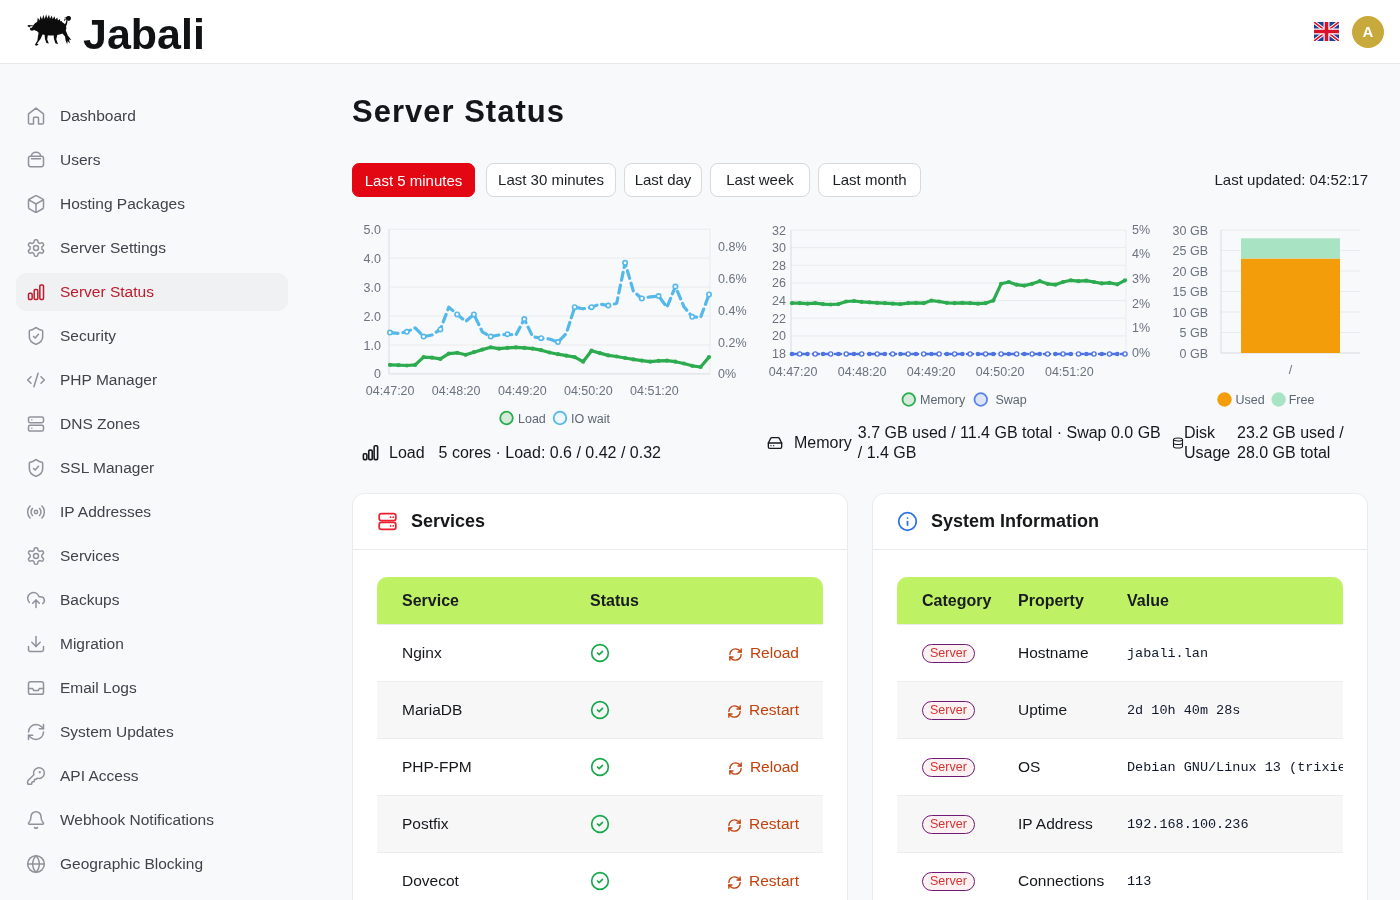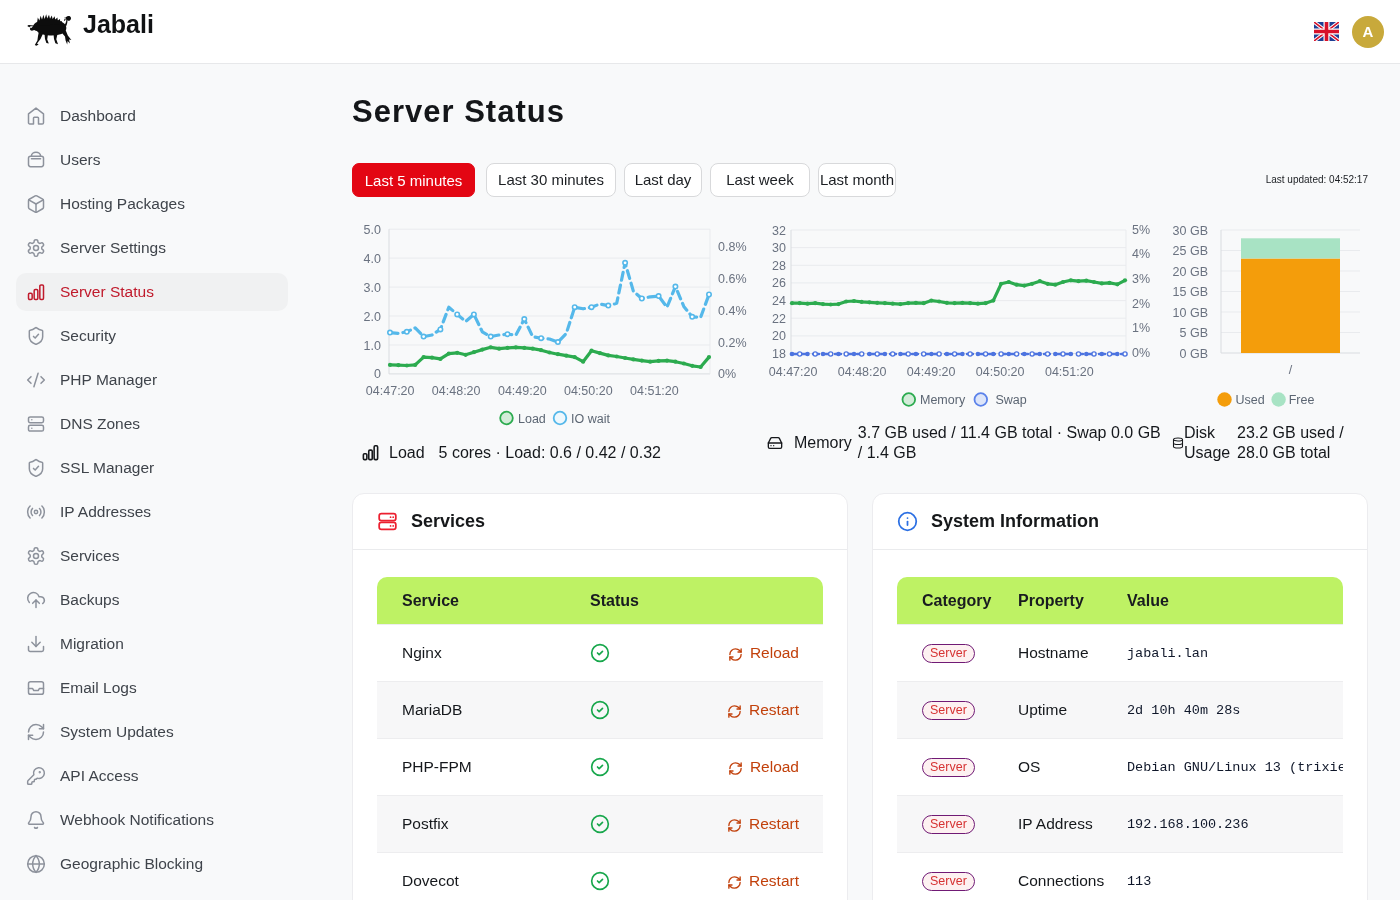--- a/index.html
+++ b/index.html
@@ -1,33 +1,33 @@
 <!DOCTYPE html>
 <html><head>
 <meta charset="utf-8">
 <title>Jabali - Server Status</title>
 <style>
 * { margin:0; padding:0; box-sizing:border-box; }
 html,body { width:1400px; height:900px; overflow:hidden; }
 body { font-family:"Liberation Sans", sans-serif; background:#f8f9fa; position:relative; color:#15181c; }
 .header { position:absolute; left:0; top:0; width:1400px; height:64px; background:#fff; border-bottom:1px solid #e7e8ea; z-index:5; }
 .logo { position:absolute; left:27px; top:13px; }
-.brand { position:absolute; left:83px; top:10px; font-size:25px; font-weight:bold; color:#101214; }
+.brand { position:absolute; left:83px; top:10px; font-size:43px; font-weight:bold; color:#101214; }
 .flag { position:absolute; left:1314px; top:22px; }
 .avatar { position:absolute; left:1352px; top:16px; width:32px; height:32px; border-radius:50%; background:#c8a93b; color:#fff; font-weight:bold; font-size:15px; text-align:center; line-height:32px; }
 .sidebar { position:absolute; left:0; top:64px; width:304px; height:836px; padding-top:33px; }
 .nav-item { height:38px; margin:0 16px 6px 16px; border-radius:10px; display:flex; align-items:center; padding-left:10px; font-size:15.5px; color:#3f444b; }
 .nav-item svg { flex:0 0 auto; }
 .nav-item span { margin-left:14px; }
 .nav-item.active { background:#f0f1f2; color:#c01a2c; }
 .main-title { position:absolute; left:352px; top:94px; font-size:31px; font-weight:bold; color:#141619; letter-spacing:1px; }
 .btn-row { position:absolute; left:352px; top:163px; display:flex; }
 .btn { height:34px; line-height:32px; text-align:center; border-radius:8px; background:#fff; border:1px solid #d8d9db; font-size:15px; color:#1c1f23; margin-right:8px; }
 .btn.active { background:#e30613; color:#fff; border-color:#e30613; line-height:34px; }
-.last-updated { position:absolute; right:32px; top:163px; height:34px; line-height:34px; font-size:10px; color:#1c1f23; }
+.last-updated { position:absolute; right:32px; top:163px; height:34px; line-height:34px; font-size:15px; color:#1c1f23; }
 .charts { position:absolute; left:352px; top:205px; }
 .sum { position:absolute; display:flex; align-items:center; font-size:16px; color:#15181c; }
 .sum .val { line-height:20px; }
 .card { position:absolute; top:493px; width:496px; height:440px; background:#fff; border:1px solid #ececef; border-radius:12px; }
 .card1 { left:352px; }
 .card2 { left:872px; }
 .card-h { height:56px; display:flex; align-items:center; gap:13px; padding:0 24px; border-bottom:1px solid #eaebed; }
 .card-h .t { font-size:18px; font-weight:bold; color:#16181a; }
 .card-b { padding:27px 24px 24px; }
 .tbl { border-radius:10px; overflow:hidden; font-size:15.5px; }
@@ -68,21 +68,21 @@
     <path d="M12.5 0 V19 M0 9.5 H25" stroke="#d8122a" stroke-width="3.6"></path>
   </svg>
   <div class="avatar">A</div>
 </div>
 <div class="main-title">Server Status</div>
 <div class="btn-row">
   <div class="btn active" style="width:123px; margin-right:11px; line-height:34px;border-radius:7px;">Last 5 minutes</div>
   <div class="btn" style="width:130px;">Last 30 minutes</div>
   <div class="btn" style="width:78px;">Last day</div>
   <div class="btn" style="width:100px;">Last week</div>
-  <div class="btn" style="width:78px;">Last month</div>
+  <div class="btn" style="width:103px;">Last month</div>
 </div>
 <div class="last-updated">Last updated: 04:52:17</div>
 <div class="sidebar">
   <div class="nav-item">
       <svg width="20" height="20" viewBox="0 0 24 24" fill="none" stroke="#8d929c" stroke-width="1.8" stroke-linecap="round" stroke-linejoin="round">
         <path d="m3 9.5 9-7 9 7V20a1.5 1.5 0 0 1-1.5 1.5H15v-7a1 1 0 0 0-1-1h-4a1 1 0 0 0-1 1v7H4.5A1.5 1.5 0 0 1 3 20Z"></path>
       </svg>
       <span>Dashboard</span>
     </div>
   <div class="nav-item">

